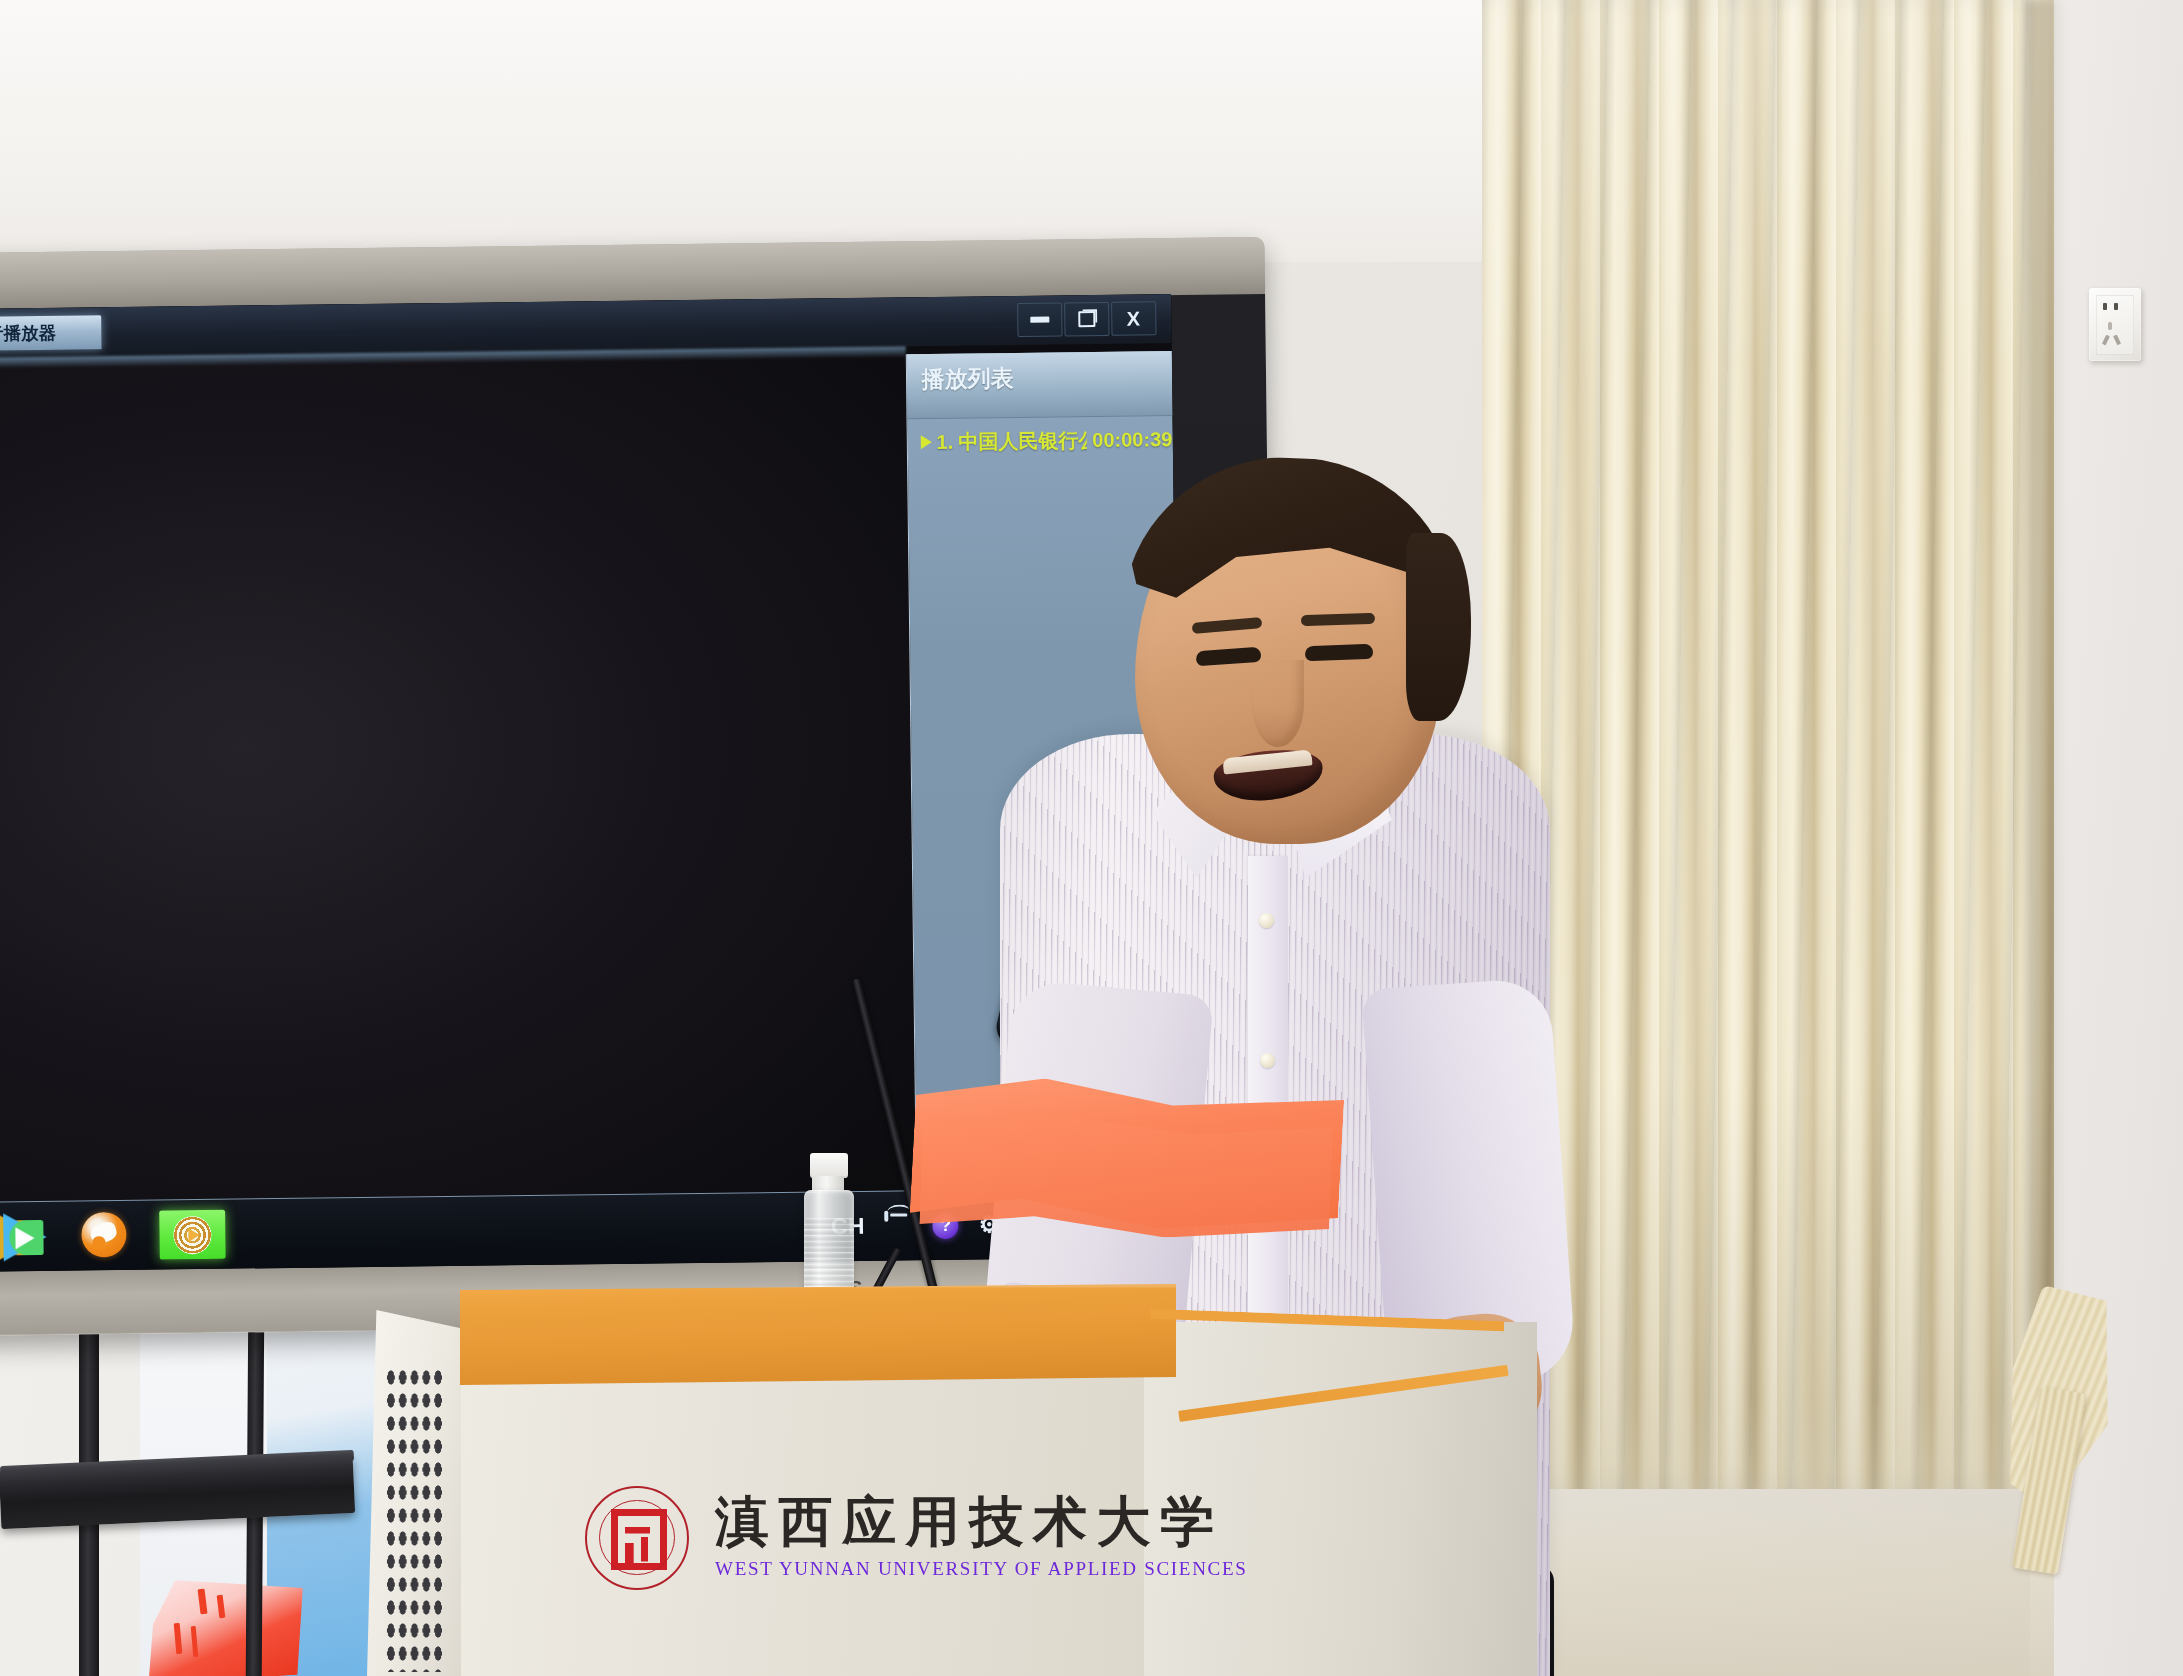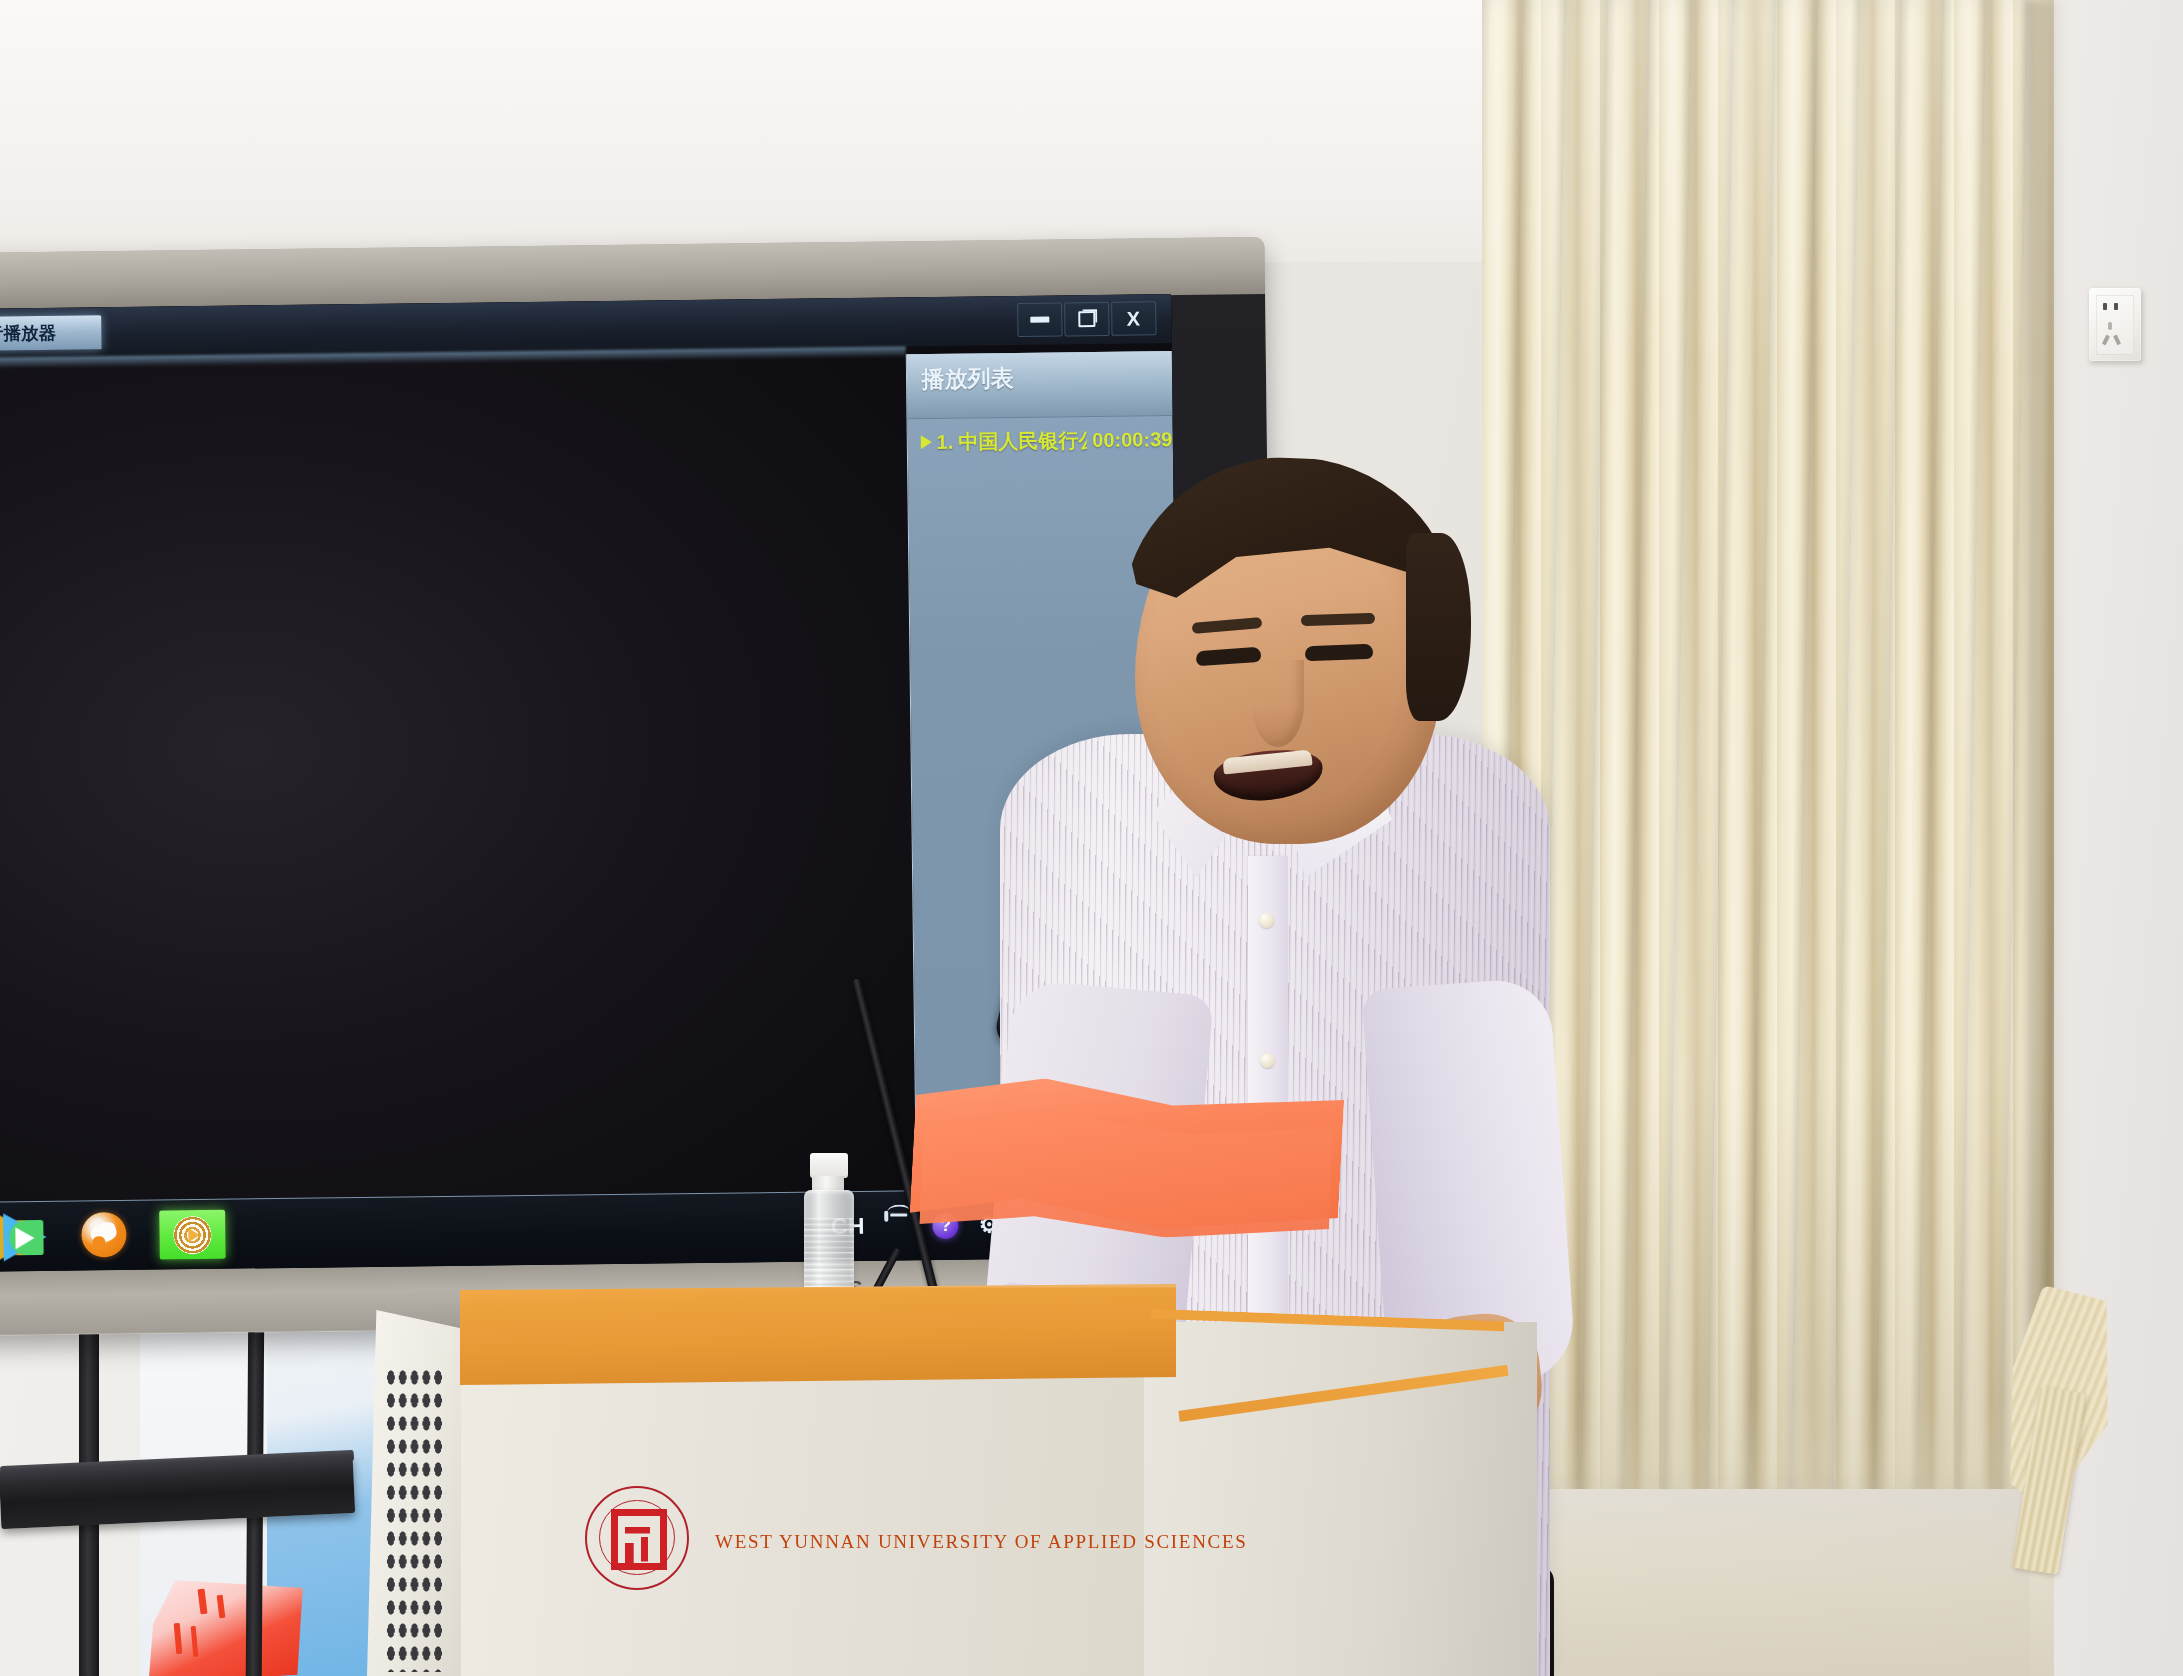--- a/index.html
+++ b/index.html
@@ -364,21 +364,21 @@
       linear-gradient(#cf2026,#cf2026) 7px 27px/8.7px 21px no-repeat,
       linear-gradient(#cf2026,#cf2026) 23.6px 21px/7px 24.5px no-repeat;
   }
   .podium-name-cn{
     font-family:"Liberation Serif", serif;
     font-size:54px; color:#2a2724; letter-spacing:9.6px; font-weight:700;
     white-space:nowrap; line-height:1;
   }
   .podium-name-en{
     font-family:"Liberation Serif", serif;
-    font-size:19px; color:#c2410c; letter-spacing:1.7px; margin-top:9.6px;
+    font-size:19px; color:#6d28d9; letter-spacing:1.7px; margin-top:9.6px;
     white-space:nowrap;
   }
 
   
   .mic-stem{
     position:absolute; left:934px; top:969px; width:8.7px; height:341px;
     background:linear-gradient(90deg,#0c0c0e,#34343a 45%,#0a0a0c);
     border-radius:4.4px;
     transform:rotate(-14deg); transform-origin:bottom center;
     box-shadow:0 0 4.4px rgba(0,0,0,.5);
@@ -730,19 +730,20 @@
     </div>
     <div class="podium-wood-top"></div>
     <div class="podium-wood-arc"></div>
     <div class="podium-wood-diag"></div>
 
     <div class="podium-logo">
       <div class="podium-seal">
         <div class="seal-glyph"></div>
       </div>
       <div>
+        <div class="podium-name-cn">滇西应用技术大学</div>
         <div class="podium-name-en">WEST YUNNAN UNIVERSITY OF APPLIED SCIENCES</div>
       </div>
     </div>
   </div>
 
 </div>
 
 
 </body></html>

